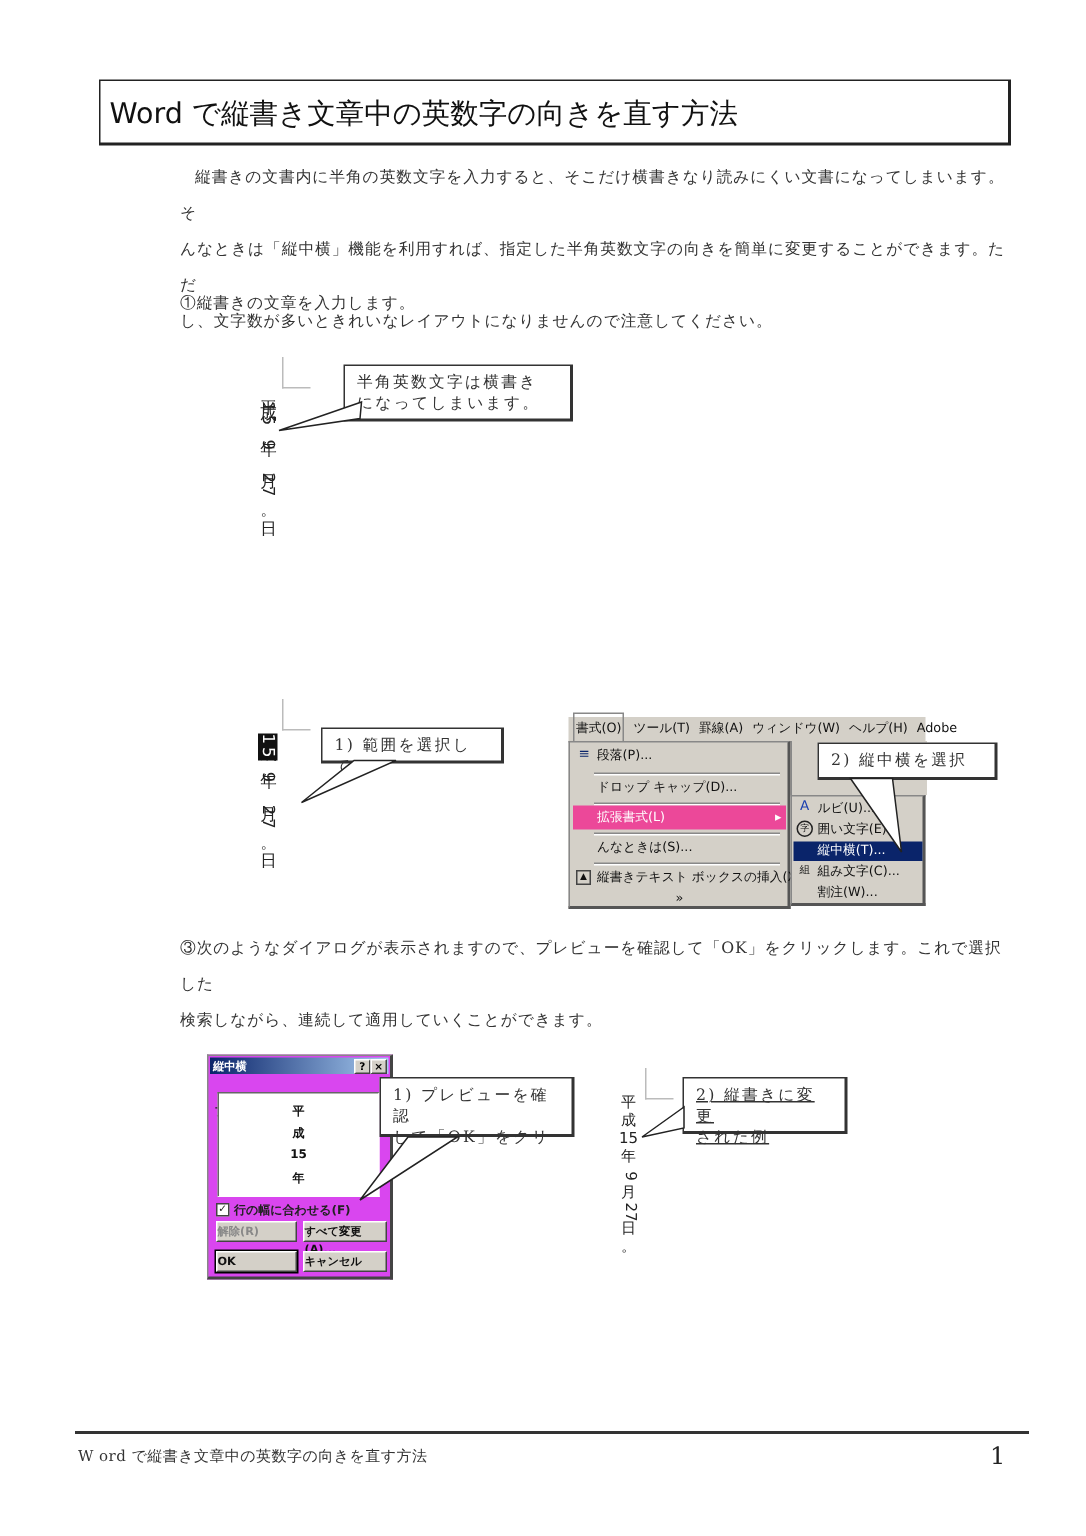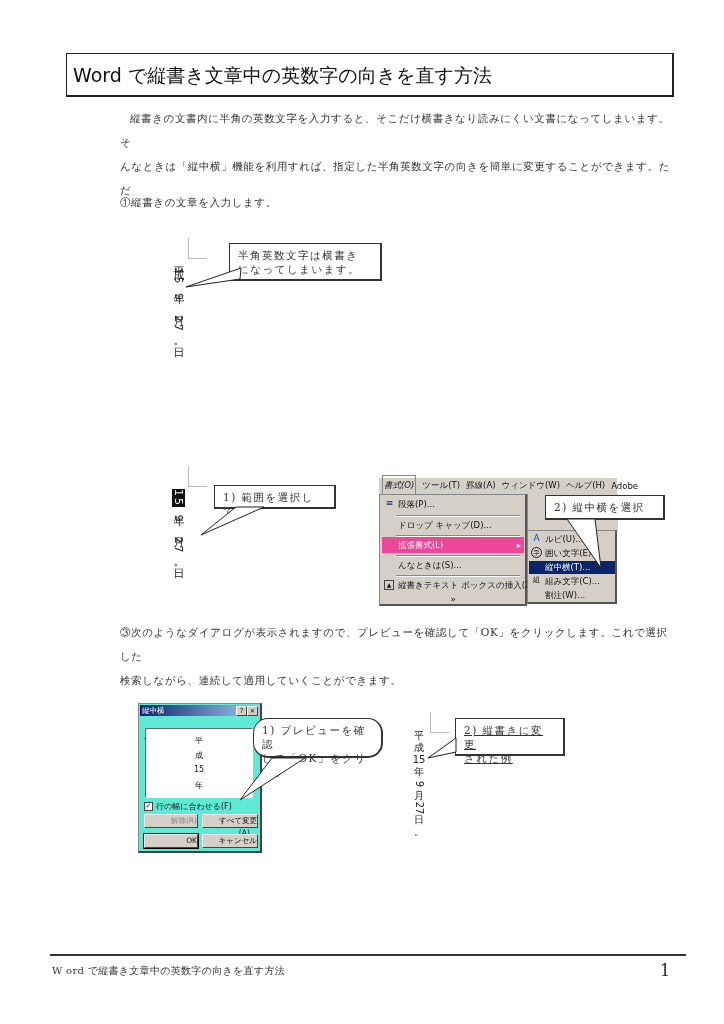--- a/index.html
+++ b/index.html
@@ -9,51 +9,52 @@
   .title-text{left:6px;top:9px;font-family:"DejaVu Sans","Liberation Sans",sans-serif;font-size:19px;color:#111;white-space:nowrap;}
   .para{left:120px;width:556px;font-size:10.5px;line-height:24px;letter-spacing:0.6px;color:#333;}
   .indent{text-indent:10px;}
   .vtext{writing-mode:vertical-rl;font-family:"DejaVu Sans","Liberation Sans",sans-serif;font-size:11px;color:#222;letter-spacing:2px;}
   .corner{width:18px;height:20px;border-left:1px solid #bbb;border-bottom:1px solid #bbb;}
   .callout{background:#fff;border:1px solid #333;border-right:2px solid #333;border-bottom:2px solid #333;box-sizing:border-box;font-size:10.5px;line-height:14px;padding:4px 8px;letter-spacing:1.5px;color:#333;}
   svg.ptr{position:absolute;overflow:visible;}
   
   .menubar{left:379px;top:478px;width:238px;height:16px;background:#d4d0c8;font-family:"DejaVu Sans","Liberation Sans",sans-serif;font-size:8.5px;display:flex;align-items:center;gap:6px;padding-left:3px;box-sizing:border-box;white-space:nowrap;}
   .menubar span{color:#111;}
-  .menubar .active{border:1px solid #888;padding:4px 1px;font-style:italic;}
+  .menubar .active{border:1px solid #888;padding:4px 1px;}
   .menu{left:379px;top:494px;width:148px;height:112px;background:#d4d0c8;border:1px solid #888;border-right:2px solid #555;border-bottom:2px solid #555;box-sizing:border-box;font-family:"DejaVu Sans","Liberation Sans",sans-serif;font-size:8.5px;}
   .mi{position:absolute;left:2px;width:142px;height:16px;line-height:16px;padding-left:16px;box-sizing:border-box;color:#111;white-space:nowrap;}
   .mi.hl{background:#ec4899;color:#fff;}
   .sep{position:absolute;left:16px;width:124px;height:0;border-top:1px solid #888;border-bottom:1px solid #fff;}
   .toolbar-bg{left:527px;top:494px;width:90px;height:36px;background:#d4d0c8;border-left:1px solid #888;}
   .submenu{left:527px;top:530px;width:90px;height:74px;background:#d4d0c8;border:1px solid #888;border-right:2px solid #555;border-bottom:2px solid #555;box-sizing:border-box;font-family:"DejaVu Sans","Liberation Sans",sans-serif;font-size:8.5px;}
   .smi{position:absolute;left:1px;width:86px;height:13px;line-height:13px;padding-left:16px;box-sizing:border-box;color:#111;white-space:nowrap;}
   .smi.hl{background:#0a246a;color:#fff;}
   .micon{position:absolute;left:2px;top:2px;width:11px;height:11px;font-size:9px;line-height:11px;text-align:center;}
   
-  .dialog{left:138px;top:703px;width:124px;height:150px;background:#5eead4;border:1px solid #888;border-right:2px solid #444;border-bottom:2px solid #444;box-sizing:border-box;font-family:"DejaVu Sans","Liberation Sans",sans-serif;font-size:8px;}
+  .dialog{left:138px;top:703px;width:124px;height:150px;background:#d946ef;border:1px solid #888;border-right:2px solid #444;border-bottom:2px solid #444;box-sizing:border-box;font-family:"DejaVu Sans","Liberation Sans",sans-serif;font-size:8px;font-weight:bold;}
   .dlg-title{position:absolute;left:1px;top:1px;width:119px;height:11px;background:linear-gradient(90deg,#0a246a,#a6caf0);color:#fff;font-size:7.5px;line-height:11px;padding-left:2px;box-sizing:border-box;}
   .tbtn{position:absolute;top:1px;width:9px;height:8px;background:#d4d0c8;border:1px solid #fff;border-right-color:#444;border-bottom-color:#444;color:#000;font-size:7px;line-height:8px;text-align:center;}
   .preview{position:absolute;left:6px;top:24px;width:108px;height:70px;background:#fff;border:1px solid #666;border-right-color:#fff;border-bottom-color:#fff;box-sizing:border-box;}
   .pv{position:absolute;left:0;width:100%;text-align:center;font-size:8px;color:#111;}
-  .dbtn{position:absolute;height:12px;background:#d4d0c8;border:1px solid #fff;border-right-color:#444;border-bottom-color:#444;font-size:7.5px;line-height:12px;text-align:right;box-sizing:content-box;color:#111;}
+  .dbtn{position:absolute;height:12px;background:#d4d0c8;border:1px solid #fff;border-right-color:#444;border-bottom-color:#444;font-size:7.5px;line-height:12px;text-align:left;box-sizing:content-box;color:#111;}
   .footer-line{left:50px;top:954px;width:636px;height:0;border-top:2px solid #333;}
   .footer-text{left:52px;top:964px;font-size:10px;color:#333;letter-spacing:0.3px;}
   .page-no{left:660px;top:961px;font-size:16px;color:#222;}
 </style>
 </head>
 <body>
 
 <div class="abs title-box">
   <div class="abs title-text">Word で縦書き文章中の英数字の向きを直す方法</div>
 </div>
 
 <div class="abs para indent" style="top:106px;">
   <div>縦書きの文書内に半角の英数文字を入力すると、そこだけ横書きなり読みにくい文書になってしまいます。そ</div>
   <div style="text-indent:0;">んなときは「縦中横」機能を利用すれば、指定した半角英数文字の向きを簡単に変更することができます。ただ</div>
+  <div style="text-indent:0;">し、文字数が多いときれいなレイアウトになりませんので注意してください。</div>
 </div>
 
 <div class="abs para" style="top:190px;">①縦書きの文章を入力します。</div>
 <div class="abs corner" style="left:188px;top:238px;"></div>
 <div class="abs vtext" style="left:170px;top:258px;">平成 15年 9 月 27 日。</div>
 <div class="abs callout" style="left:229px;top:243px;width:153px;height:38px;">
   <div>半角英数文字は横書き</div>
   <div>になってしまいます。</div>
 </div>
 <svg class="ptr" style="left:0;top:0;" width="724" height="1024">
@@ -153,21 +154,21 @@
   <div style="position:absolute;left:5px;top:97px;display:flex;align-items:center;gap:3px;">
     <span style="display:inline-block;width:7px;height:7px;background:#fff;border:1px solid #444;font-size:7px;line-height:7px;text-align:center;">✓</span>
     <span>行の幅に合わせる(F)</span>
   </div>
   <div class="dbtn" style="left:5px;top:110px;width:52px;color:#888;">解除(R)</div>
   <div class="dbtn" style="left:63px;top:110px;width:54px;">すべて変更(A)...</div>
   <div class="dbtn" style="left:5px;top:130px;width:52px;outline:1px solid #000;">OK</div>
   <div class="dbtn" style="left:63px;top:130px;width:54px;">キャンセル</div>
 </div>
 
-<div class="abs callout" style="left:253px;top:718px;width:130px;height:40px;border-radius:15px;">
+<div class="abs callout" style="left:253px;top:718px;width:130px;height:40px;">
   <div>1) プレビューを確認</div>
   <div>して「OK」をクリック</div>
 </div>
 <svg class="ptr" style="left:0;top:0;" width="724" height="1024">
   <polygon points="272,758 240,800 305,758" fill="#fff" stroke="#222" stroke-width="1"></polygon>
 </svg>
 
 <div class="abs corner" style="left:430px;top:712px;"></div>
 <div class="abs" style="left:410px;top:730px;width:18px;font-family:'DejaVu Sans','Liberation Sans',sans-serif;font-size:10px;line-height:12px;text-align:center;">
   <div>平</div>

